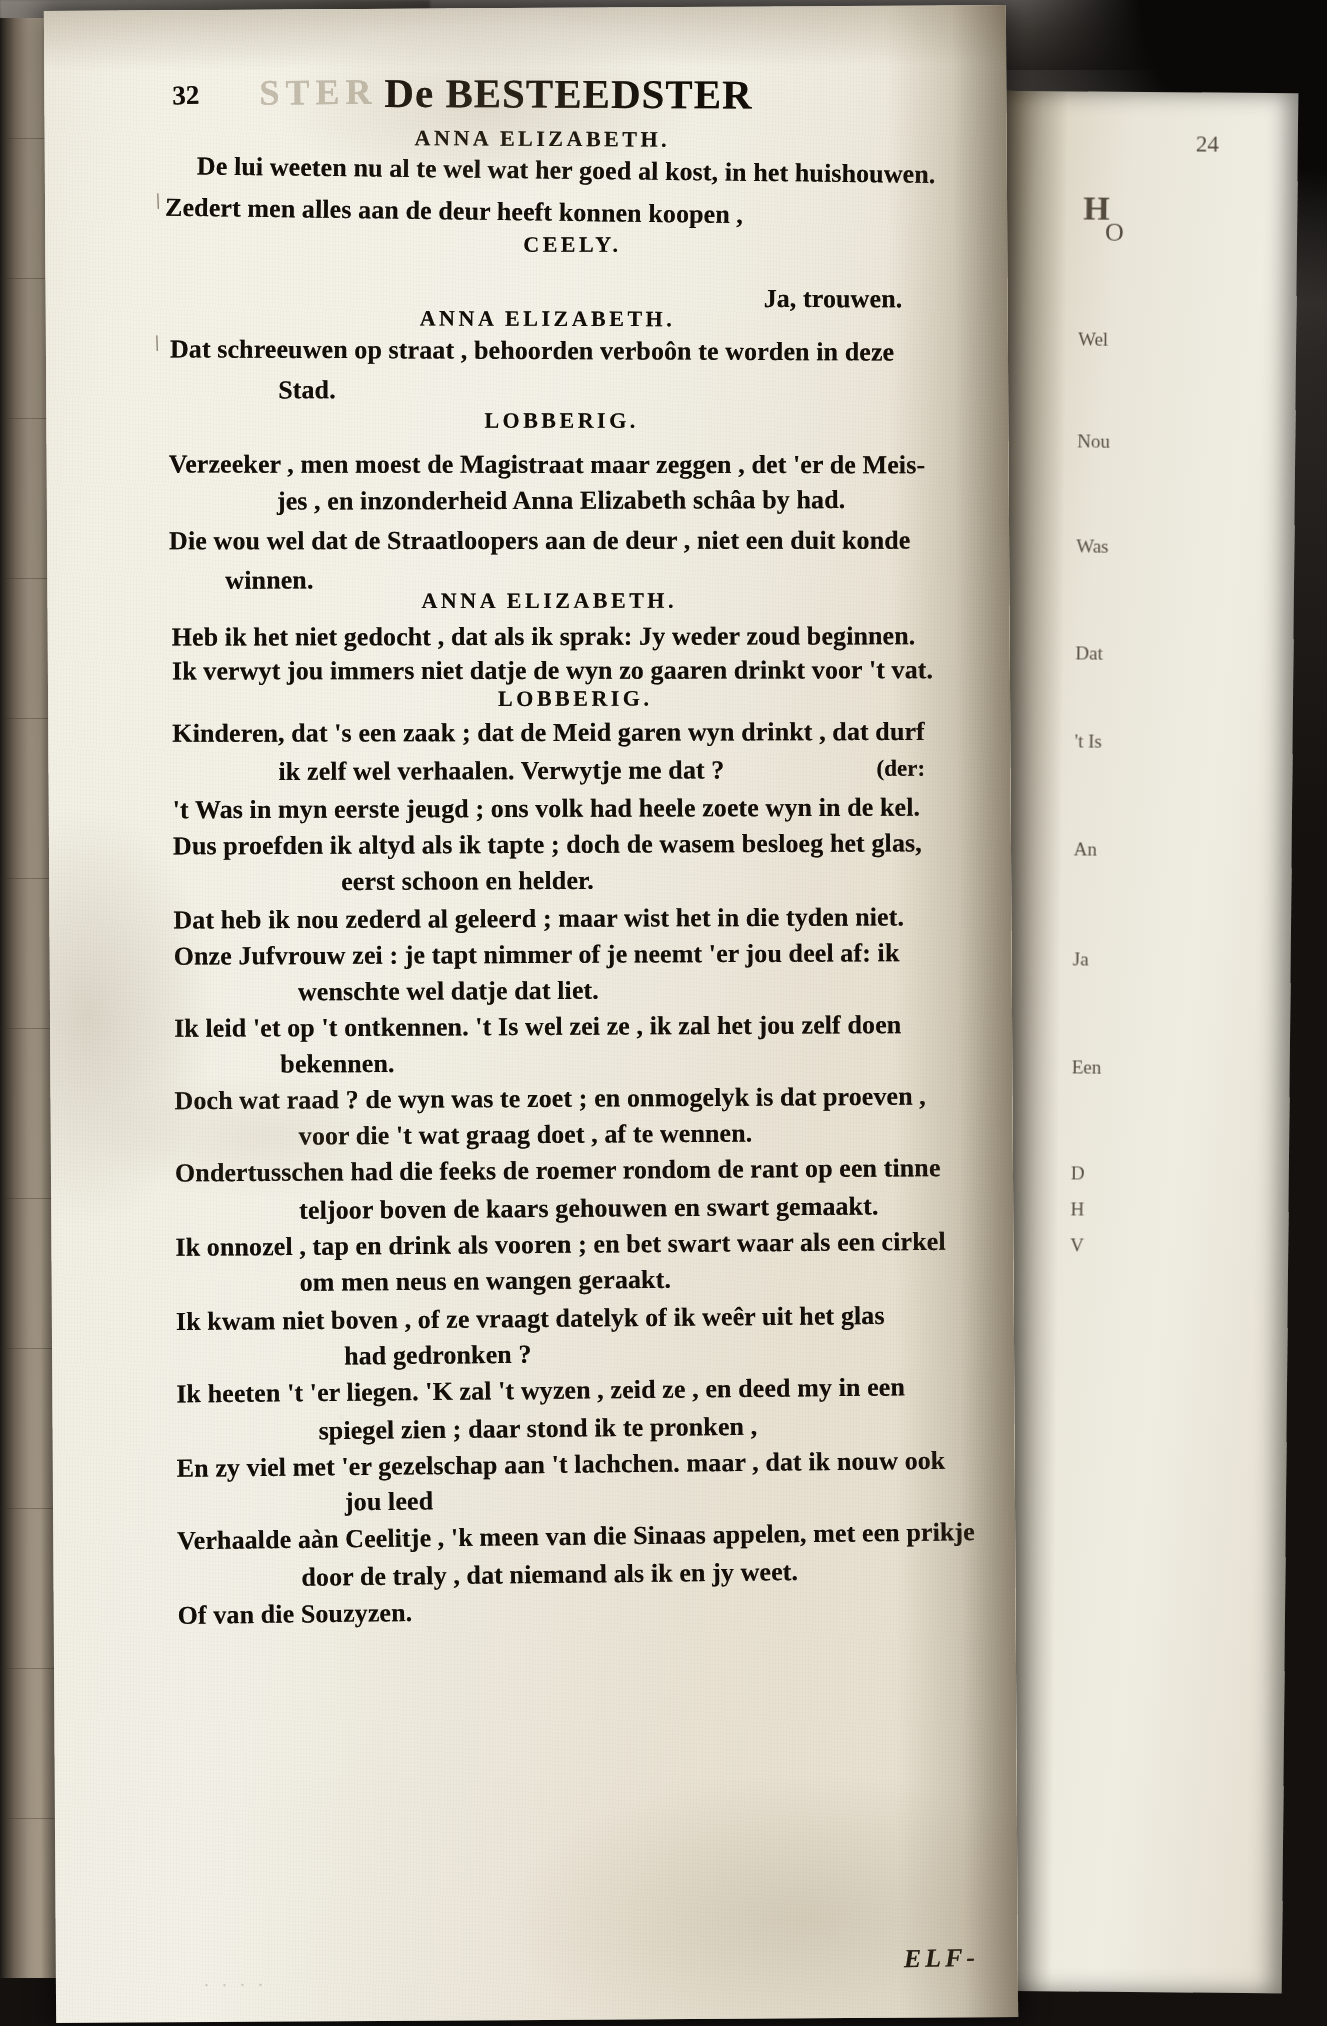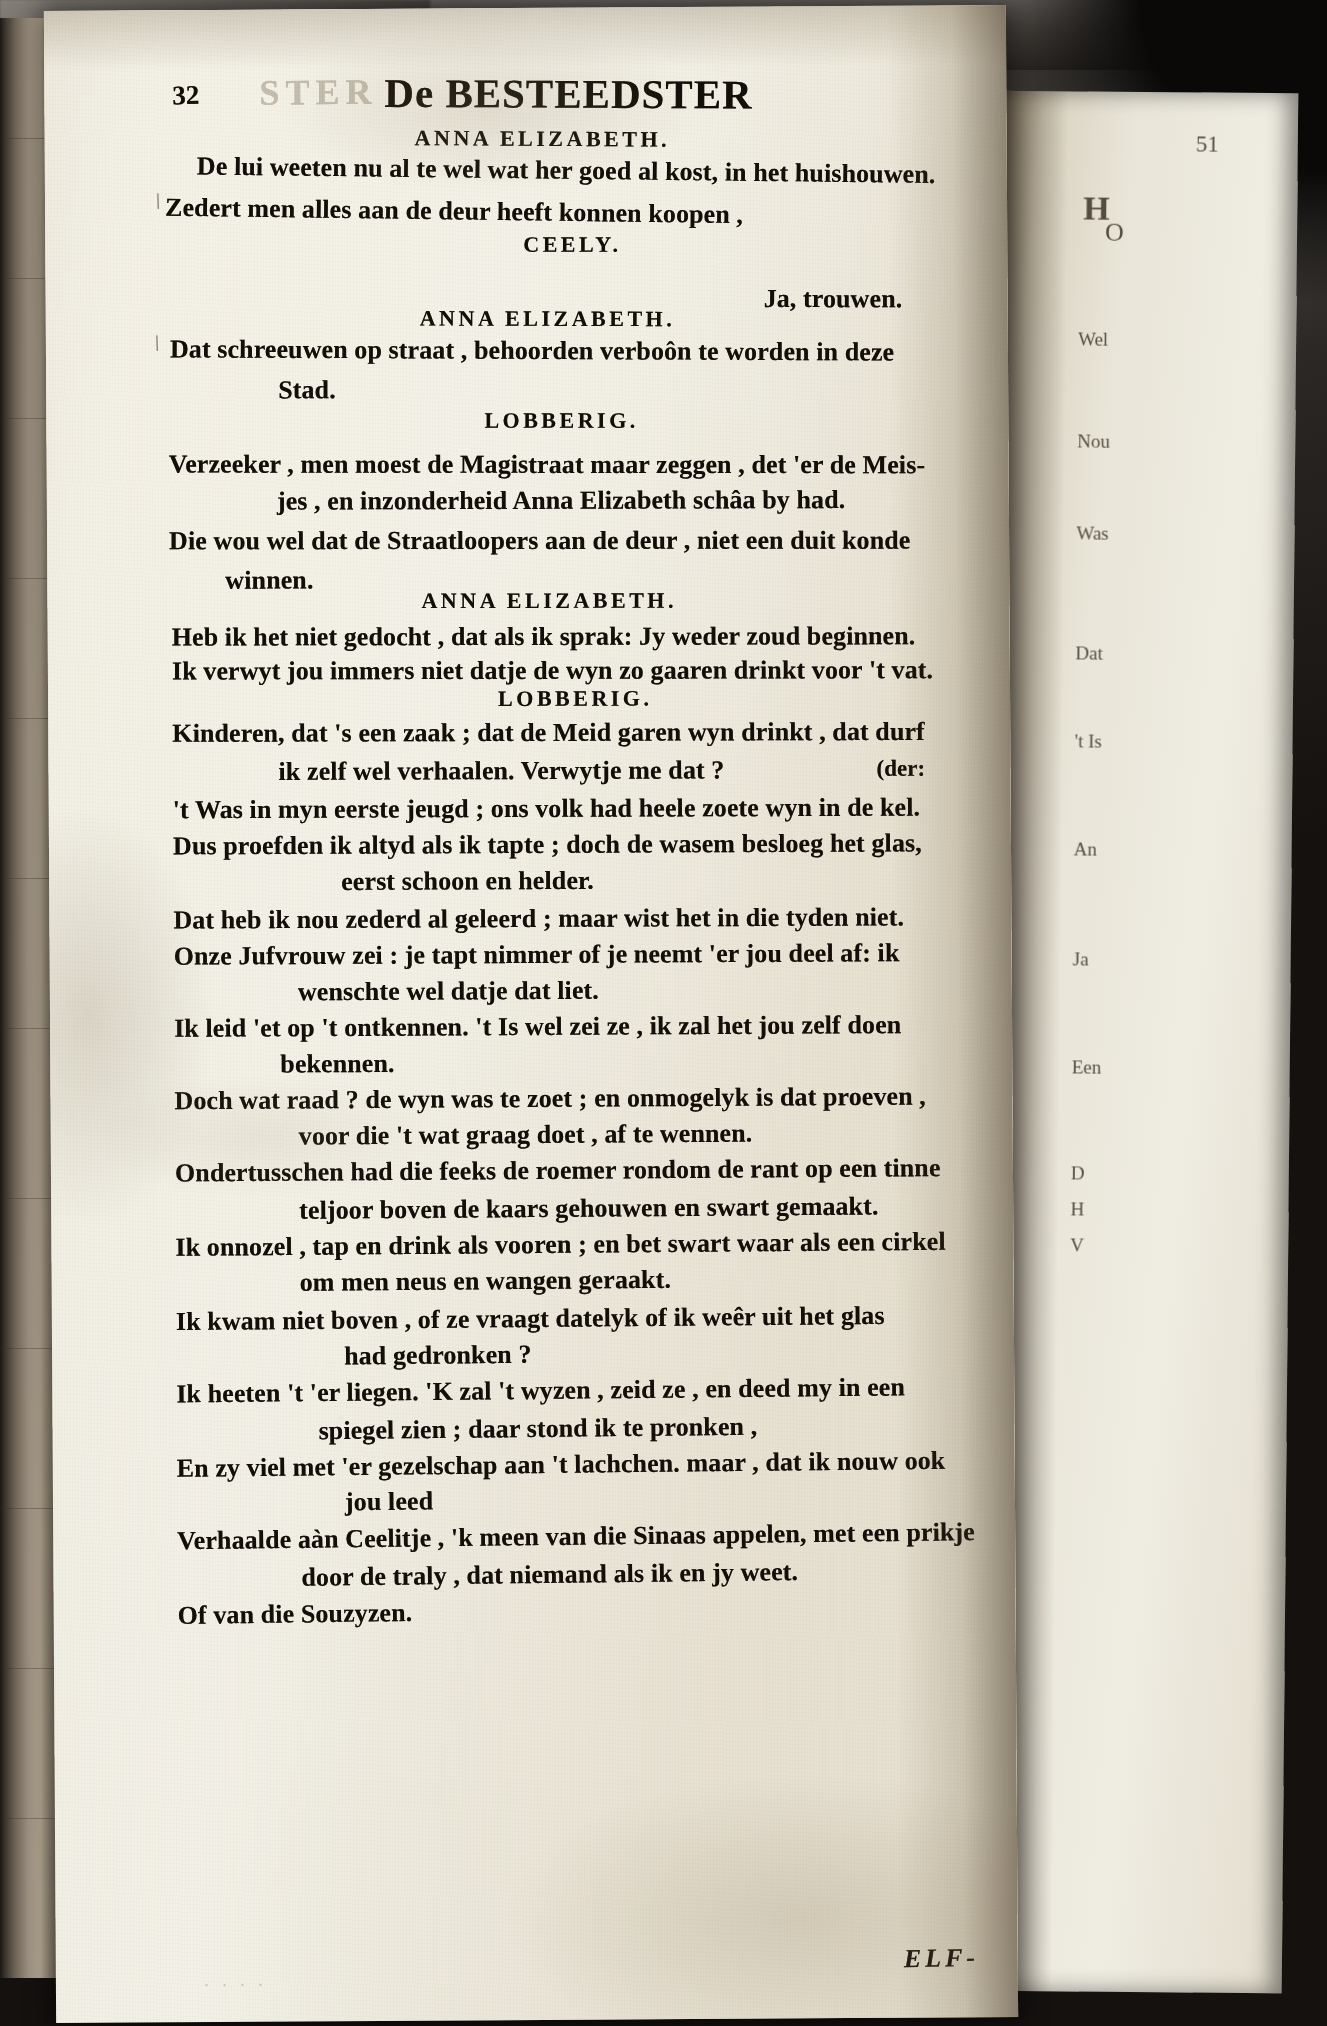--- a/index.html
+++ b/index.html
@@ -112,26 +112,26 @@
       <div class="ln" style="top:1180px"></div>
     <div class="ln" style="top:1330px"></div>
       <div class="ln" style="top:1490px"></div>
     <div class="ln" style="top:1650px"></div>
       <div class="ln" style="top:1800px"></div>
   </div>
 
   <div class="page-right">
     <div class="gut2"></div>
     <div class="rcol">
-      <div style="top:40px;left:120px;font-size:23px;">51</div>
+      <div style="top:40px;left:120px;font-size:23px;">24</div>
       <div style="top:100px;left:8px;font-size:34px;font-weight:700;">H</div>
       <div style="top:128px;left:30px;font-size:26px;">O</div>
       <div style="top:238px;left:4px;">Wel</div>
       <div style="top:340px;left:4px;">Nou</div>
-      <div style="top:432px;left:4px;">Was</div>
+      <div style="top:445px;left:4px;">Was</div>
       <div style="top:552px;left:4px;">Dat</div>
       <div style="top:640px;left:4px;">'t Is</div>
       <div style="top:748px;left:4px;">An</div>
       <div style="top:858px;left:4px;">Ja</div>
       <div style="top:966px;left:4px;">Een</div>
       <div style="top:1072px;left:4px;">D</div>
       <div style="top:1108px;left:4px;">H</div>
       <div style="top:1144px;left:4px;">V</div>
     </div>
   </div>

